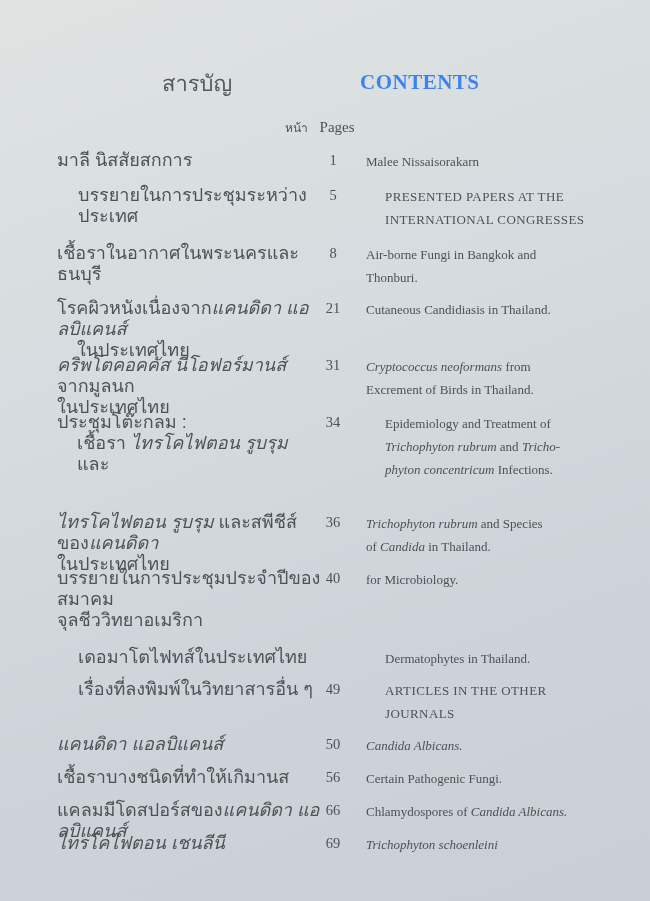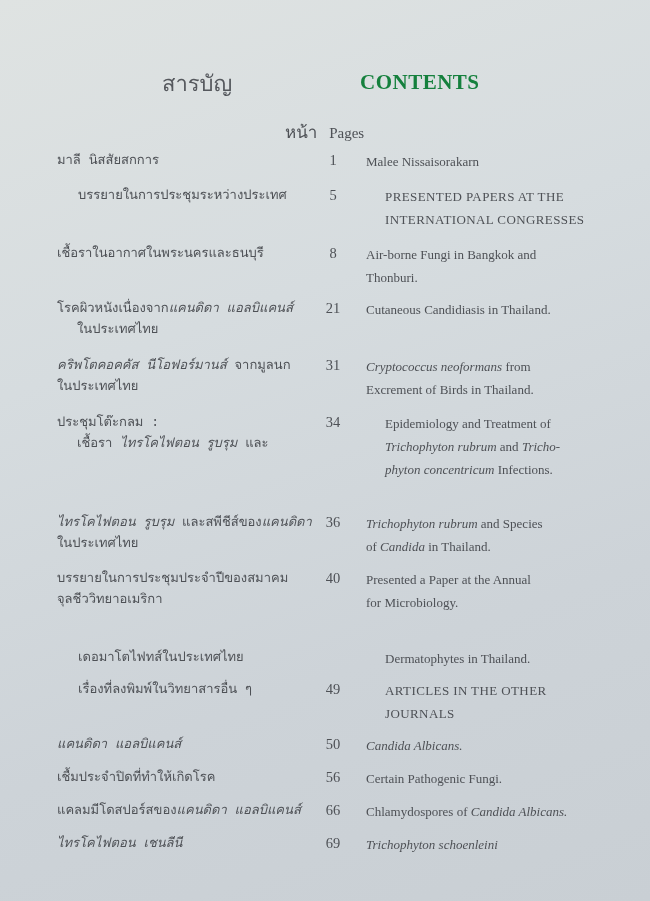--- a/index.html
+++ b/index.html
@@ -10,30 +10,30 @@
     color: #4a4d52;
   }
   .page { position: absolute; left: 0; top: 0; width: 650px; height: 901px; }
   .title-th {
     position: absolute; left: 162px; top: 66px;
     font-family: "DejaVu Sans", sans-serif; font-size: 22px; color: #55585d;
   }
   .title-en {
     position: absolute; left: 360px; top: 70px;
     font-family: "Liberation Serif", serif; font-weight: bold; font-size: 21px;
-    letter-spacing: 0.5px; color: #15803d;
+    letter-spacing: 0.5px; color: #3b82f6;
   }
   .pages-hdr {
     position: absolute; left: 285px; top: 118px; font-size: 15px; color: #4e5156;
   }
-  .pages-hdr .th { font-family: "DejaVu Sans", sans-serif; font-size: 17px; margin-right: 8px; }
+  .pages-hdr .th { font-family: "DejaVu Sans", sans-serif; font-size: 12px; margin-right: 8px; }
   .row { position: absolute; left: 0; width: 650px; }
   .th-col {
     position: absolute; left: 57px; width: 265px;
-    font-family: Liberation Mono, monospace; font-size: 13px; line-height: 21px; color: #4e5156;
+    font-family: Liberation Sans, sans-serif; font-size: 18px; line-height: 21px; color: #4e5156;
   }
   .th-col.indent { left: 78px; }
   .th-col .sub { padding-left: 20px; display: block; }
   .pg {
     position: absolute; left: 318px; width: 30px; text-align: center;
     font-size: 14.5px; line-height: 21px; color: #4e5156;
   }
   .en-col {
     position: absolute; left: 366px; width: 270px;
     font-size: 13px; line-height: 23px; color: #4e5156;
@@ -131,21 +131,20 @@
     </div>
   </div>
 
   <div class="row" style="top:568px">
     <div class="th-col">
       <span class="block">บรรยายในการประชุมประจำปีของสมาคม</span>
       <span class="block">จุลชีววิทยาอเมริกา</span>
     </div>
     <div class="pg">40</div>
     <div class="en-col">
-      <span class="block">Presented a Paper at the Annual</span>
       <span class="block">for Microbiology.</span>
     </div>
   </div>
 
   <div class="row" style="top:647px">
     <div class="th-col indent">เดอมาโตไฟทส์ในประเทศไทย</div>
     <div class="pg"></div>
     <div class="en-col indent">Dermatophytes in Thailand.</div>
   </div>
 
@@ -158,21 +157,21 @@
     </div>
   </div>
 
   <div class="row" style="top:734px">
     <div class="th-col it">แคนดิดา แอลบิแคนส์</div>
     <div class="pg">50</div>
     <div class="en-col it">Candida Albicans.</div>
   </div>
 
   <div class="row" style="top:767px">
-    <div class="th-col">เชื้มประจำปิดที่ทำให้เกิดโรค</div>
+    <div class="th-col">เชื้อราบางชนิดที่ทำให้เกิมานส</div>
     <div class="pg">56</div>
     <div class="en-col">Certain Pathogenic Fungi.</div>
   </div>
 
   <div class="row" style="top:800px">
     <div class="th-col"><span>แคลมมีโดสปอร์สของ</span><span class="it">แคนดิดา แอลบิแคนส์</span></div>
     <div class="pg">66</div>
     <div class="en-col"><span>Chlamydospores of</span> <i>Candida Albicans.</i></div>
   </div>
 

